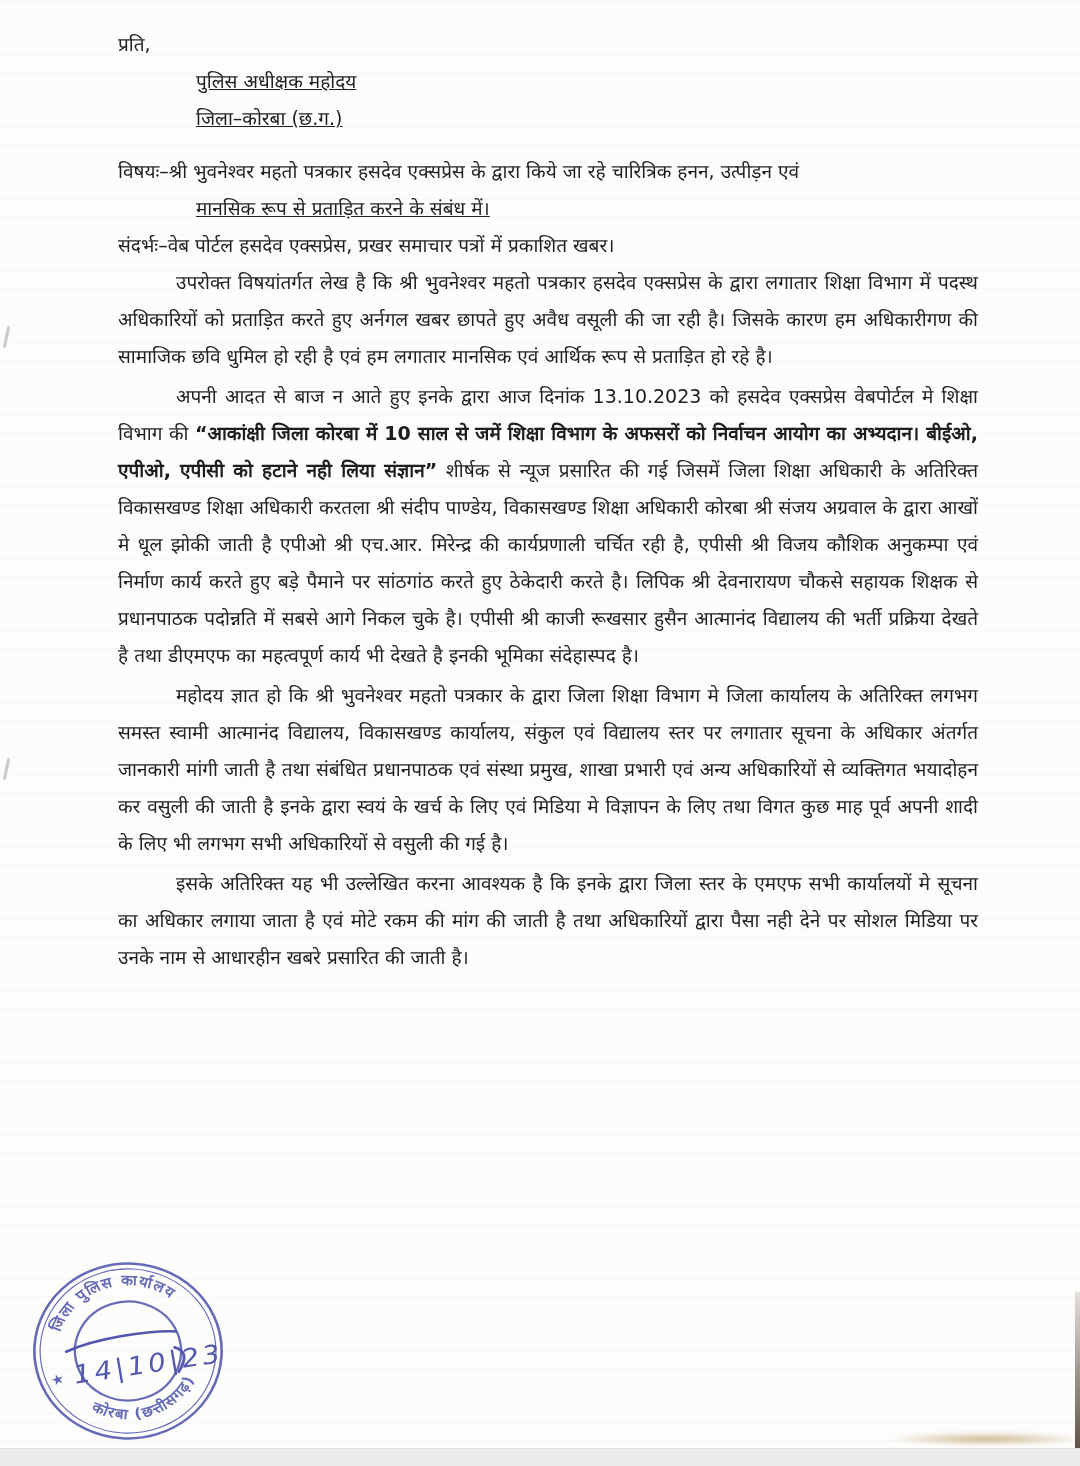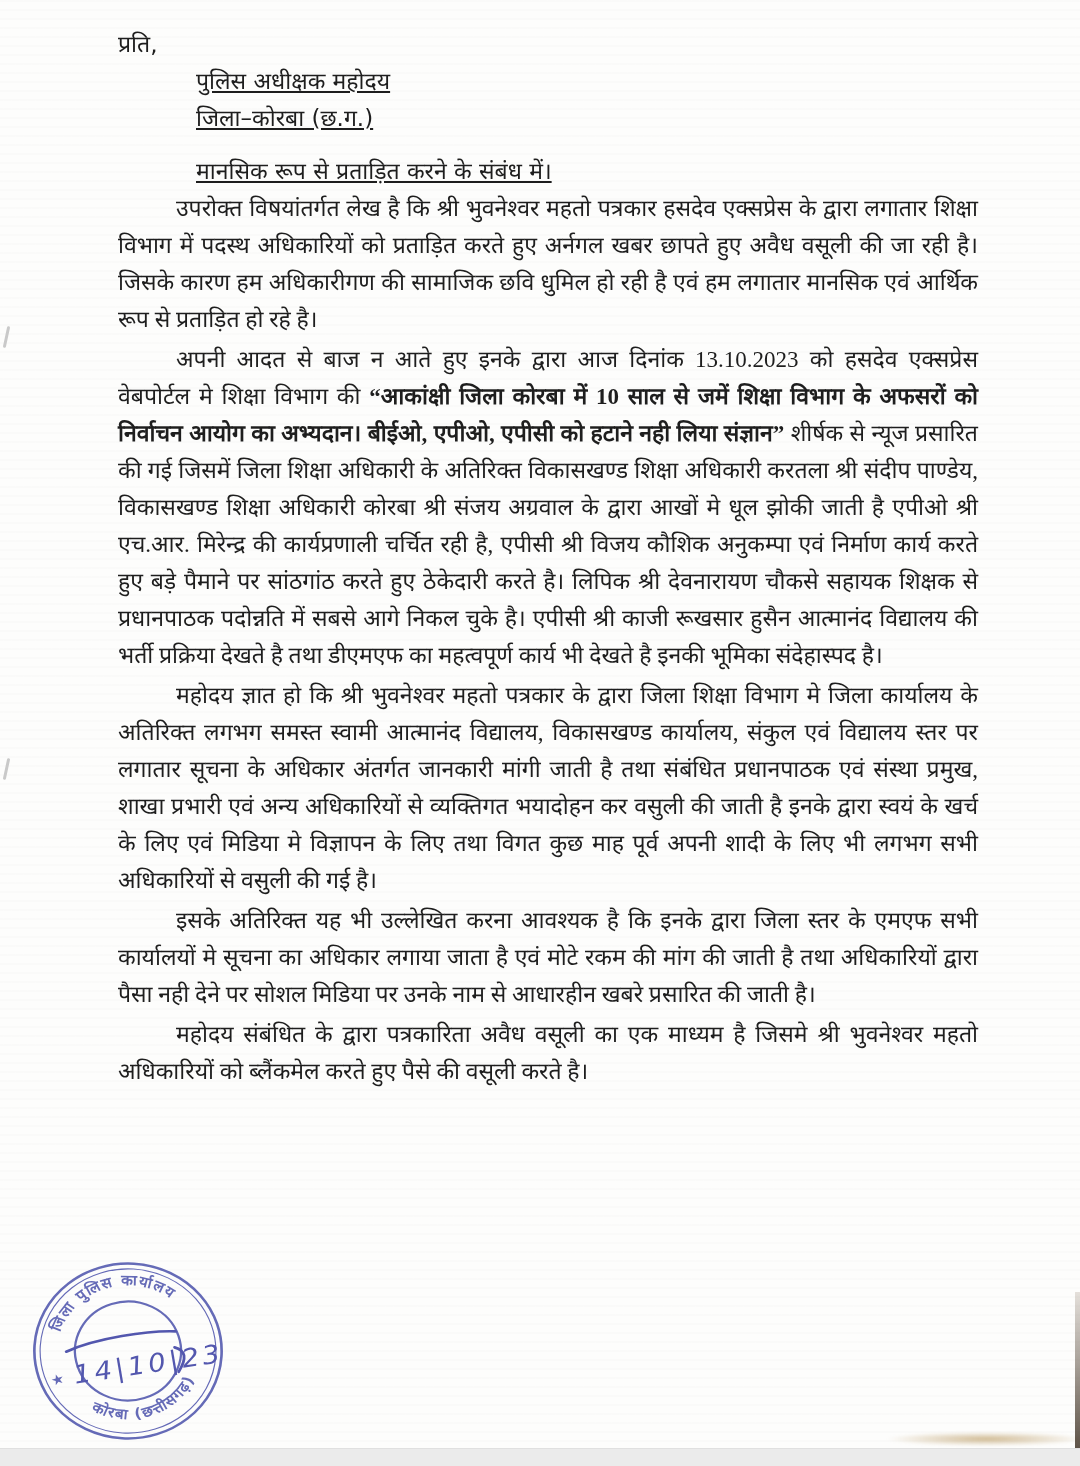--- a/index.html
+++ b/index.html
@@ -19,31 +19,30 @@
   }
   
   .page::before{
     content:"";position:absolute;inset:0;pointer-events:none;
     background:repeating-linear-gradient(to bottom,
       rgba(0,0,0,0.012) 0px, rgba(0,0,0,0.012) 2px,
       rgba(255,255,255,0) 2px, rgba(255,255,255,0) 9px);
   }
   .content{
     position:absolute;left:118px;top:26px;width:866px;
-    font-size:23px;line-height:37px;
+    font-size:19px;line-height:37px;
     text-rendering:optimizeLegibility;
   }
   .line{white-space:nowrap;}
   .indent-block{padding-left:78px;text-decoration:underline;}
   .subject-wrap{margin-top:16px;}
   .para{
     margin:0 6px 3px 0;
     text-align:justify;
     text-indent:58px;
-    font-family:Liberation Serif, serif;
   }
   .bold{font-weight:bold;}
   
   .stamp{
     position:absolute;left:22px;top:1252px;
     width:212px;height:198px;
     opacity:.88;
     pointer-events:none;
   }
   .stamp svg{width:100%;height:100%;}
@@ -78,31 +77,32 @@
 
 <div class="page">
 
   <div class="content">
 
     <div class="line">प्रति,</div>
     <div class="line indent-block">पुलिस अधीक्षक महोदय</div>
     <div class="line indent-block">जिला–कोरबा (छ.ग.)</div>
 
     <div class="subject-wrap">
+      <div class="line">विषयः–श्री भुवनेश्वर महतो पत्रकार हसदेव एक्सप्रेस के द्वारा किये जा रहे चारित्रिक हनन, उत्पीड़न एवं</div>
       <div class="line indent-block">मानसिक रूप से प्रताड़ित करने के संबंध में।</div>
     </div>
 
+    <div class="line">संदर्भः–वेब पोर्टल हसदेव एक्सप्रेस, प्रखर समाचार पत्रों में प्रकाशित खबर।</div>
 
     <p class="para">उपरोक्त विषयांतर्गत लेख है कि श्री भुवनेश्वर महतो पत्रकार हसदेव एक्सप्रेस के द्वारा लगातार शिक्षा विभाग में पदस्थ अधिकारियों को प्रताड़ित करते हुए अर्नगल खबर छापते हुए अवैध वसूली की जा रही है। जिसके कारण हम अधिकारीगण की सामाजिक छवि धुमिल हो रही है एवं हम लगातार मानसिक एवं आर्थिक रूप से प्रताड़ित हो रहे है।</p>
 
     <p class="para"><span>अपनी आदत से बाज न आते हुए इनके द्वारा आज दिनांक 13.10.2023 को हसदेव एक्सप्रेस वेबपोर्टल मे शिक्षा विभाग की </span><span class="bold">“आकांक्षी जिला कोरबा में 10 साल से जमें शिक्षा विभाग के अफसरों को निर्वाचन आयोग का अभ्यदान। बीईओ, एपीओ, एपीसी को हटाने नही लिया संज्ञान”</span><span> शीर्षक से न्यूज प्रसारित की गई जिसमें जिला शिक्षा अधिकारी के अतिरिक्त विकासखण्ड शिक्षा अधिकारी करतला श्री संदीप पाण्डेय, विकासखण्ड शिक्षा अधिकारी कोरबा श्री संजय अग्रवाल के द्वारा आखों मे धूल झोकी जाती है एपीओ श्री एच.आर. मिरेन्द्र की कार्यप्रणाली चर्चित रही है, एपीसी श्री विजय कौशिक अनुकम्पा एवं निर्माण कार्य करते हुए बड़े पैमाने पर सांठगांठ करते हुए ठेकेदारी करते है। लिपिक श्री देवनारायण चौकसे सहायक शिक्षक से प्रधानपाठक पदोन्नति में सबसे आगे निकल चुके है। एपीसी श्री काजी रूखसार हुसैन आत्मानंद विद्यालय की भर्ती प्रक्रिया देखते है तथा डीएमएफ का महत्वपूर्ण कार्य भी देखते है इनकी भूमिका संदेहास्पद है।</span></p>
 
     <p class="para">महोदय ज्ञात हो कि श्री भुवनेश्वर महतो पत्रकार के द्वारा जिला शिक्षा विभाग मे जिला कार्यालय के अतिरिक्त लगभग समस्त स्वामी आत्मानंद विद्यालय, विकासखण्ड कार्यालय, संकुल एवं विद्यालय स्तर पर लगातार सूचना के अधिकार अंतर्गत जानकारी मांगी जाती है तथा संबंधित प्रधानपाठक एवं संस्था प्रमुख, शाखा प्रभारी एवं अन्य अधिकारियों से व्यक्तिगत भयादोहन कर वसुली की जाती है इनके द्वारा स्वयं के खर्च के लिए एवं मिडिया मे विज्ञापन के लिए तथा विगत कुछ माह पूर्व अपनी शादी के लिए भी लगभग सभी अधिकारियों से वसुली की गई है।</p>
     <p class="para">इसके अतिरिक्त यह भी उल्लेखित करना आवश्यक है कि इनके द्वारा जिला स्तर के एमएफ सभी कार्यालयों मे सूचना का अधिकार लगाया जाता है एवं मोटे रकम की मांग की जाती है तथा अधिकारियों द्वारा पैसा नही देने पर सोशल मिडिया पर उनके नाम से आधारहीन खबरे प्रसारित की जाती है।</p>
-    <p class="para">महोदय संबंधित के द्वारा पत्रकारिता अवैध वसूली का एक माध्यम है जिसमे श्री भुवनेश्वर महतो अधिकारियों को ब्लैंकमेल करते हुए पैसे की वसूली करते है।</p>
   </div>
 
   <div class="stamp">
     <svg viewBox="0 0 240 240" xmlns="http://www.w3.org/2000/svg" xmlns:xlink="http://www.w3.org/1999/xlink" preserveAspectRatio="none">
       <defs>
         <path id="arc-top" d="M 44.8 147.4 A 80 80 0 1 1 195.2 147.4" fill="none"></path>
         <path id="arc-bottom" d="M 47 159 A 83 83 0 0 0 193 159" fill="none"></path>
       </defs>
       <g transform="rotate(-18 120 120)">
         <circle class="stamp-circle" cx="120" cy="120" r="106" stroke-width="3"></circle>

